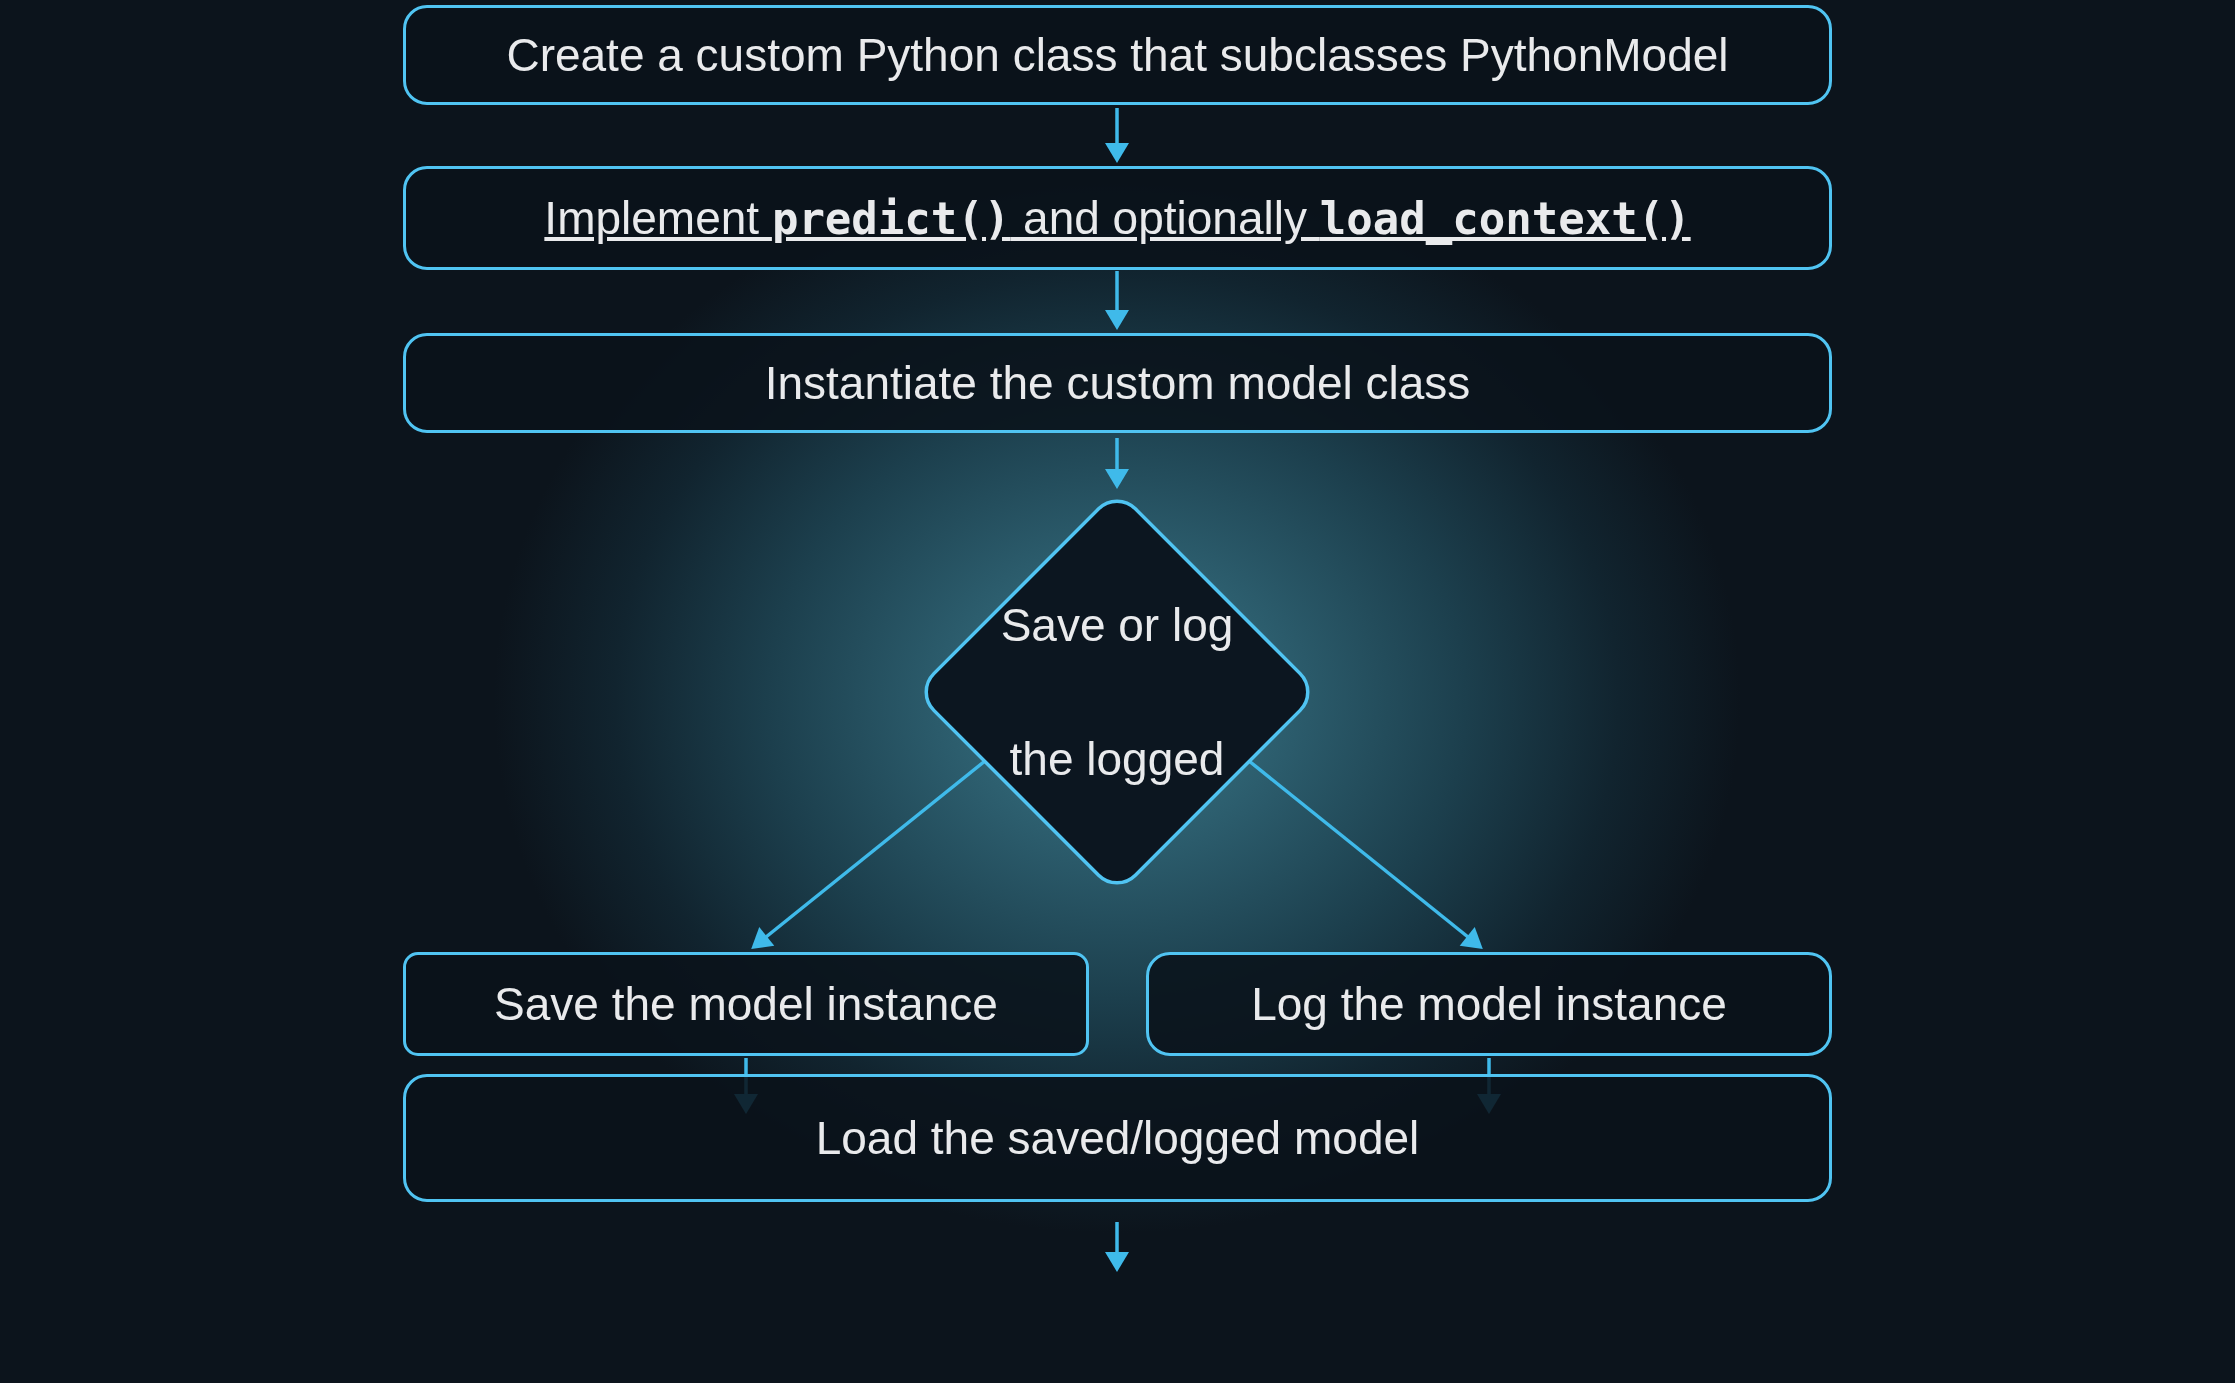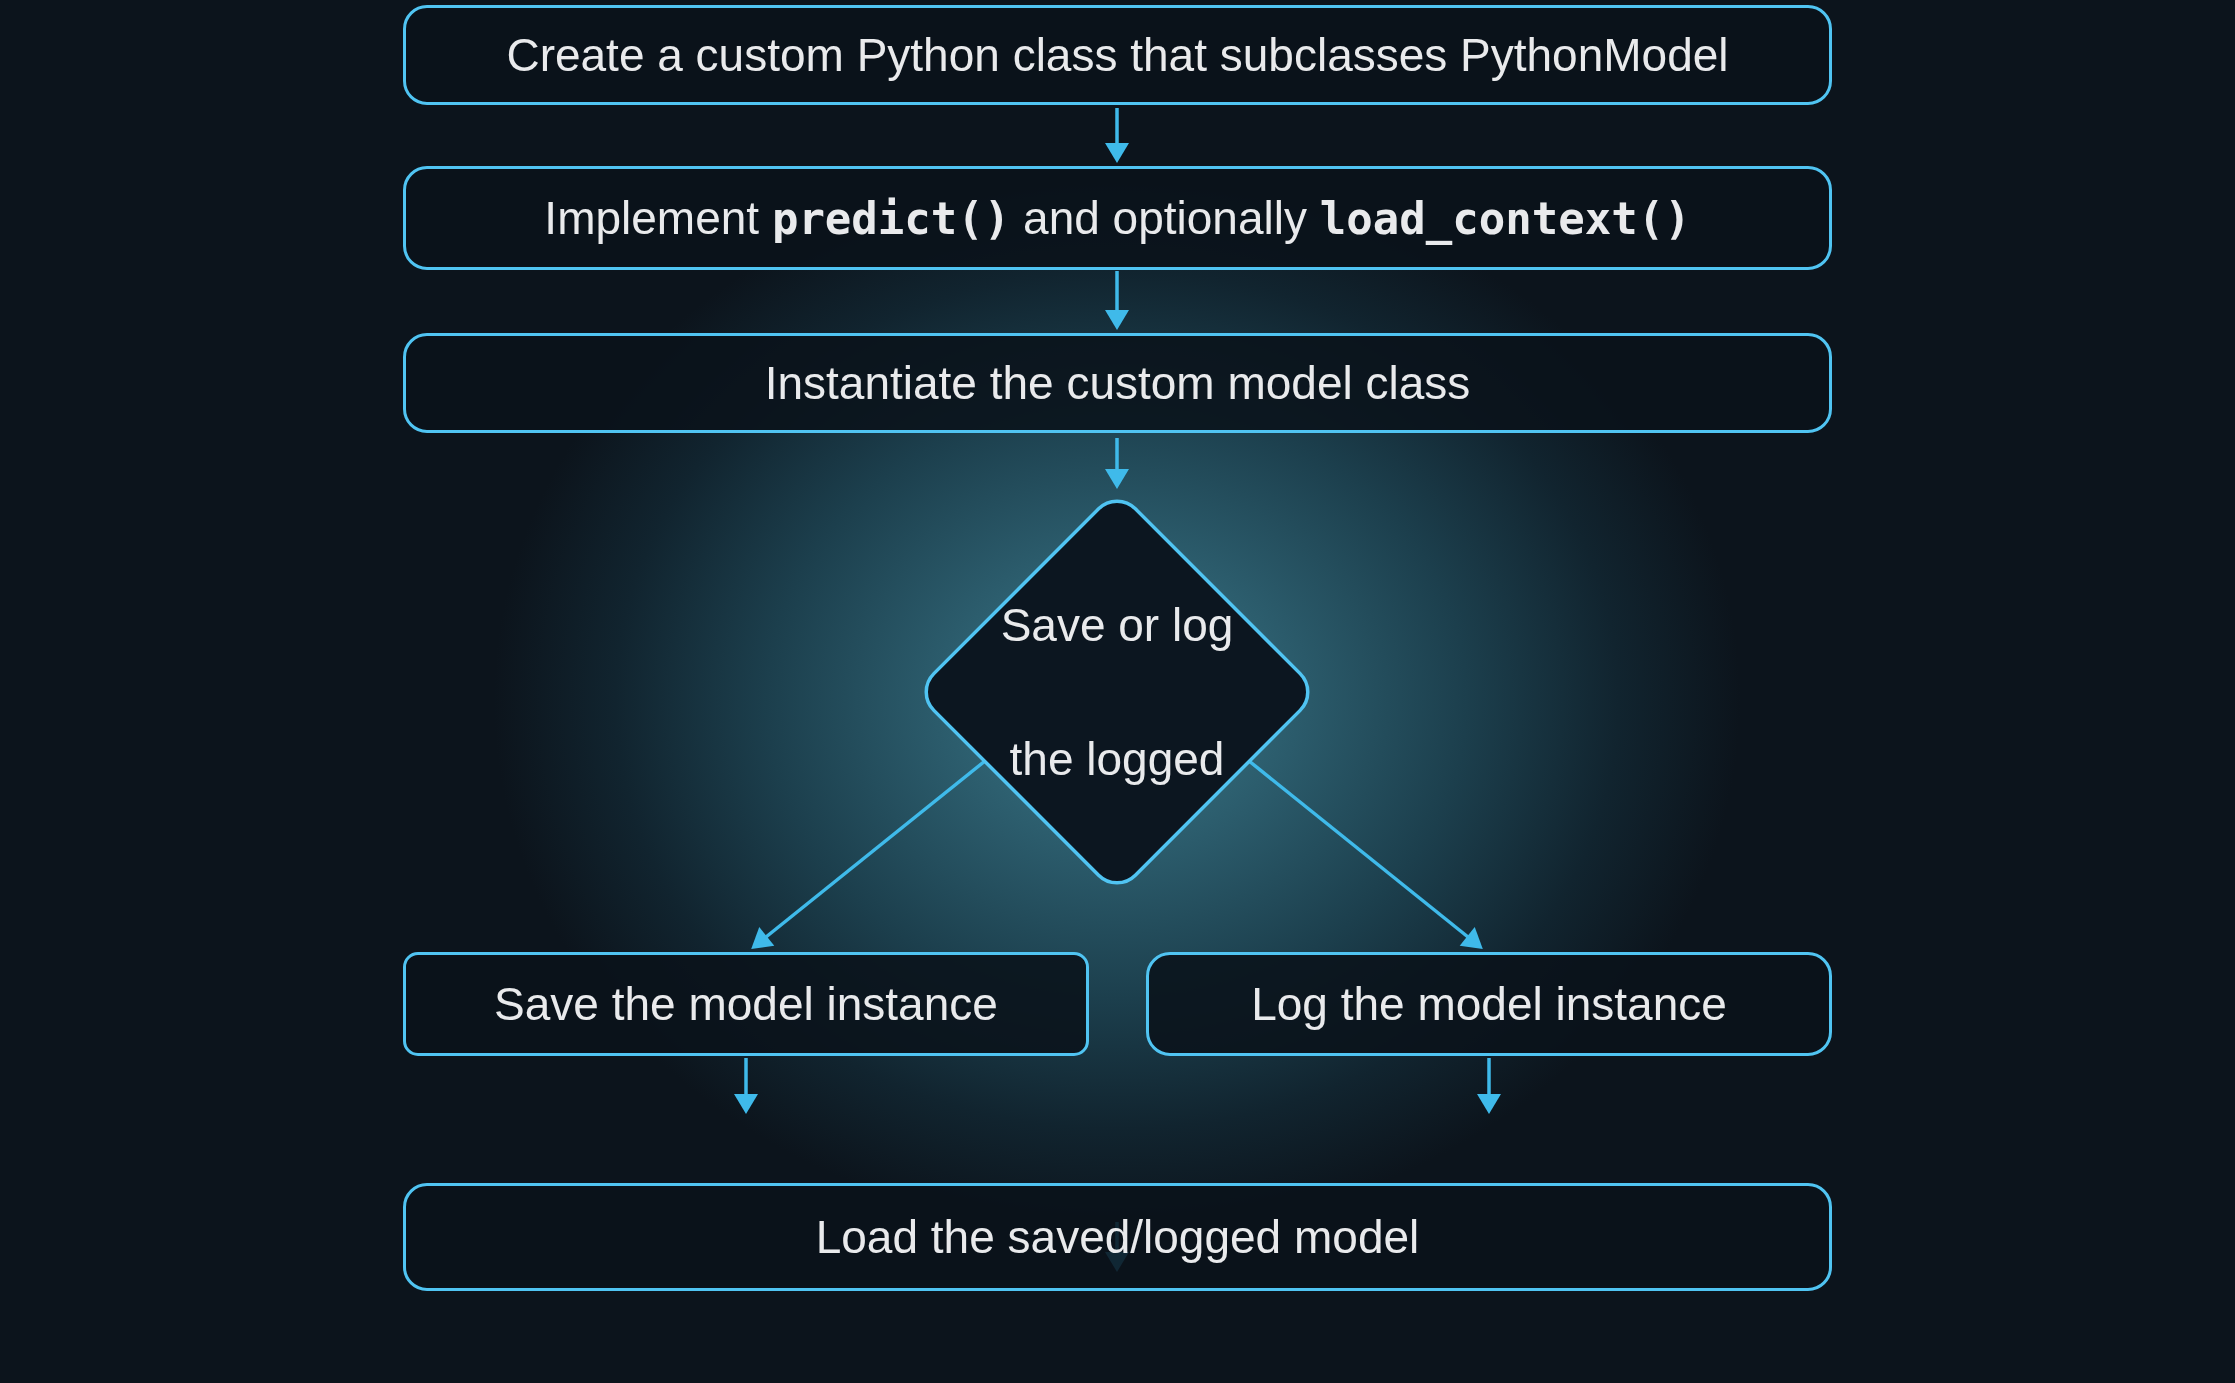--- a/index.html
+++ b/index.html
@@ -51,25 +51,25 @@
     line-height: 1.15;
     text-align: center;
     white-space: nowrap;
   }
   .node .code {
     font-family: "DejaVu Sans Mono", "Liberation Mono", monospace;
     font-weight: bold;
     font-size: 44px;
   }
   #node-step1 { left: 403px; top: 5px;    width: 1429px; height: 100px; }
-  #node-step2 { left: 403px; top: 166px;  width: 1429px; height: 104px; }
+  #node-step2 { left: 403px; top: 166px;  width: 1429px; height: 104px; text-decoration: underline; }
   #node-step3 { left: 403px; top: 333px;  width: 1429px; height: 100px; }
   #node-save  { left: 403px; top: 952px;  width: 686px;  height: 104px; border-radius: 15px; }
   #node-log   { left: 1146px; top: 952px; width: 686px;  height: 104px; }
-  #node-load  { left: 403px; top: 1183px; width: 1429px; height: 108px; }
+  #node-load  { left: 403px; top: 1074px; width: 1429px; height: 128px; }
   #node-use   { left: 403px; top: 1275px; width: 1429px; height: 104px; }
   .diamond-label {
     position: absolute;
     left: 947px; top: 597px;
     width: 340px; height: 190px;
     display: flex;
     flex-direction: column;
     align-items: center;
     justify-content: space-between;
     font-size: 46px;

